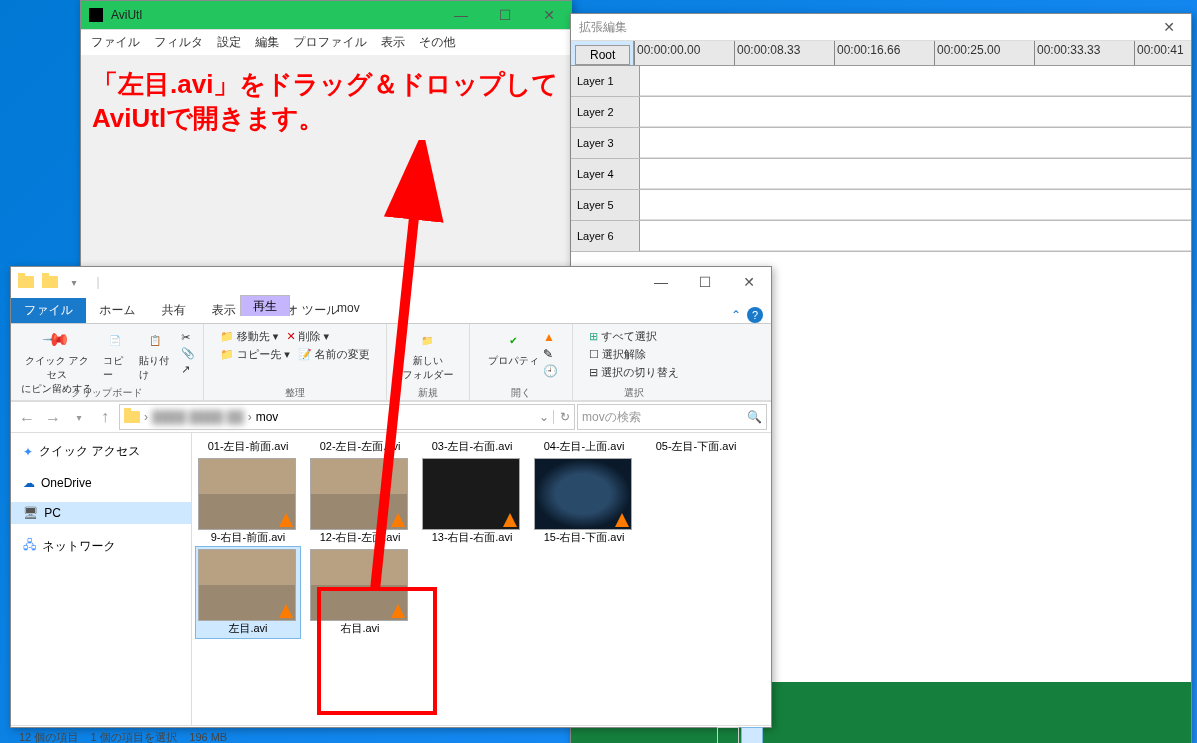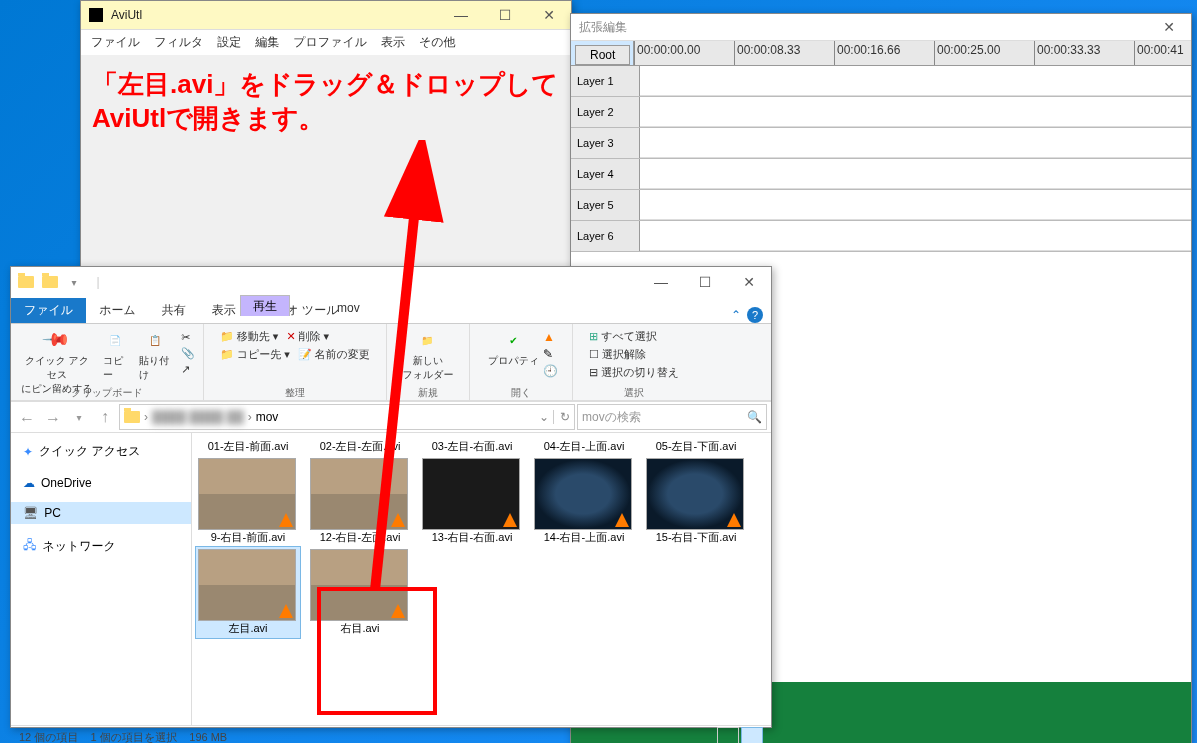--- a/index.html
+++ b/index.html
@@ -1,17 +1,17 @@
 <!DOCTYPE html>
 <html><head>
 <meta charset="utf-8">
 <style>
 body{margin:0;font-family:"Meiryo","Yu Gothic",sans-serif;font-size:12px;background:linear-gradient(135deg,#0078d4 0%,#1e90ff 100%);width:1197px;height:743px;position:relative;overflow:hidden}
 .window{position:absolute;background:#f0f0f0;border:1px solid #888;box-shadow:2px 2px 8px rgba(0,0,0,0.3)}
-.titlebar{display:flex;align-items:center;height:28px;background:#fef9c3;border-bottom:1px solid #ddd}
+.titlebar{display:flex;align-items:center;height:28px;background:#22c55e;border-bottom:1px solid #ddd}
 .titlebar-title{flex:1;padding:0 8px;font-size:12px;color:#222}
 .titlebar-icon{width:14px;height:14px;margin-left:8px;background:#000}
 .wbtn{width:44px;height:28px;display:flex;align-items:center;justify-content:center;color:#555;font-size:14px;cursor:pointer}
 
 #aviutl{left:80px;top:0;width:490px;height:300px;background:#f0f0f0}
 #aviutl .menubar{display:flex;gap:14px;padding:4px 10px;font-size:12px;color:#333;background:#fff}
 #aviutl .canvas{background:#f0f0f0;height:250px}
 
 #ext{left:570px;top:13px;width:620px;height:730px;background:#15803d}
 #ext .tbar{display:flex;align-items:center;height:26px;background:#fff;border-bottom:1px solid #ddd;font-size:12px;color:#888;padding-left:8px}
@@ -364,26 +364,20 @@
         <div class="fileitem">
             <div class="thumb dark">
               <div class="cone"></div>
             </div>
             <div class="fname">13-右目-右面.avi</div>
           </div>
         <div class="fileitem">
             <div class="thumb curved">
               <div class="cone"></div>
             </div>
-            <div class="fname">14-右目-上面.avi</div>
-          </div>
-        <div class="fileitem">
-            <div class="thumb curved">
-              <div class="cone"></div>
-            </div>
             <div class="fname">15-右目-下面.avi</div>
           </div>
       </div>
       <div class="filegrid row2">
         <div class="fileitem sel">
             <div class="thumb room">
               <div class="cone"></div>
             </div>
             <div class="fname">左目.avi</div>
           </div>

